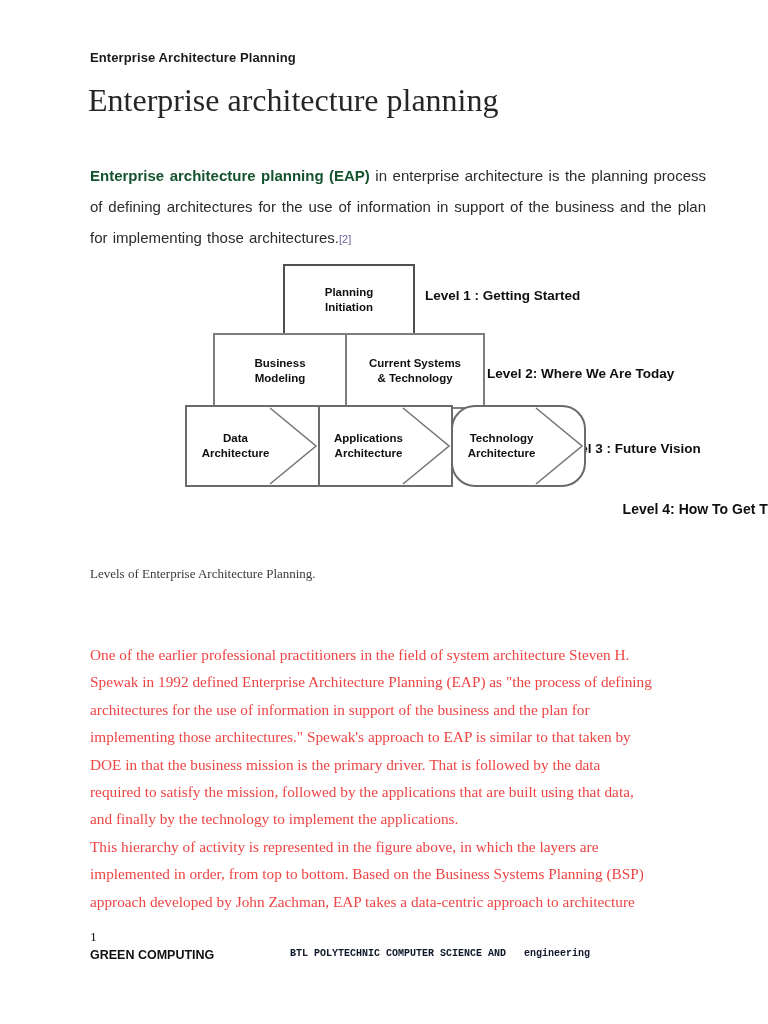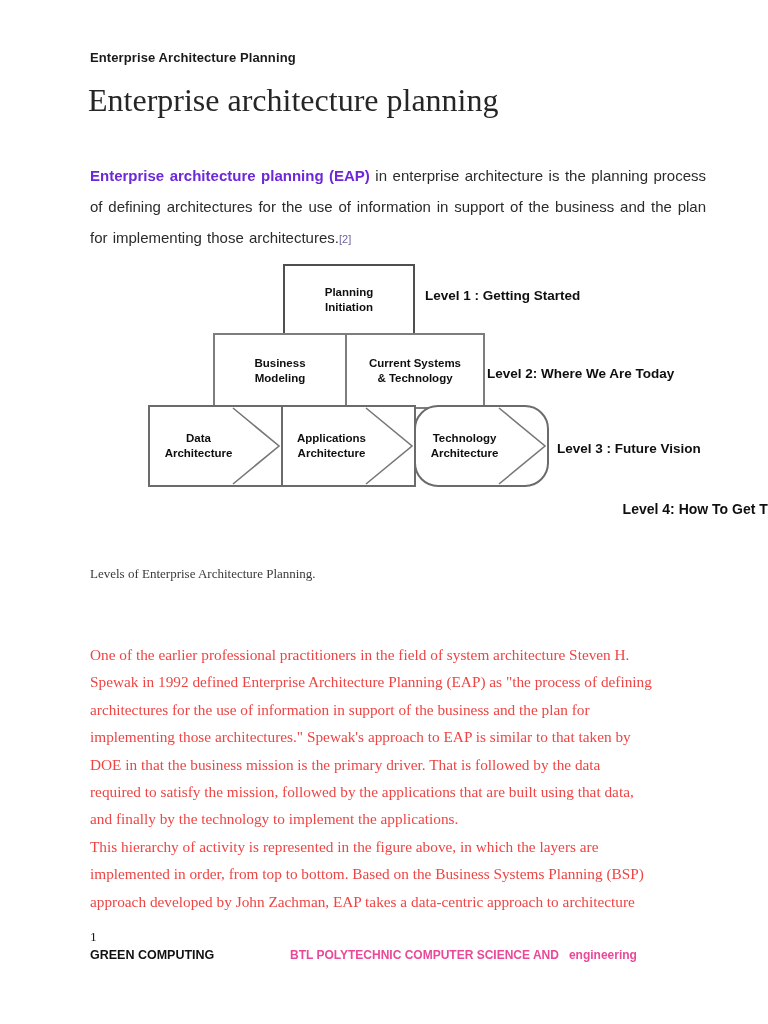--- a/index.html
+++ b/index.html
@@ -12,34 +12,34 @@
     font-size:13px;font-weight:700;color:#1a1a1a;letter-spacing:0.1px;
   }
   .doc-title{
     position:absolute;left:88px;top:82px;
     font-family:"Liberation Serif",serif;font-size:32px;font-weight:500;color:#262626;
   }
   .intro{
     position:absolute;left:90px;top:160px;width:616px;
     font-size:15px;line-height:31px;text-align:justify;color:#2b2b2b;word-spacing:1px;
   }
-  .intro .lead{font-weight:700;color:#6d28d9;}
+  .intro .lead{font-weight:700;color:#14532d;}
   .intro .cite{color:#6f639f;font-size:11px;}
   
   .diagram{position:absolute;left:0;top:264px;width:624px;height:302px;}
   .dbox{
     position:absolute;background:#ffffff;box-sizing:border-box;
     display:flex;align-items:center;justify-content:center;text-align:center;
     font-size:11.5px;font-weight:700;line-height:15px;color:#0f0f0f;
     white-space:pre-line;
   }
   .box-planning{left:283px;top:0;width:132px;height:71px;border:2px solid #4f4f4f;z-index:1;}
   .box-business{left:213px;top:69px;width:134px;height:76px;border:2px solid #7d7d7d;z-index:2;}
   .box-current{left:345px;top:69px;width:140px;height:76px;border:2px solid #7d7d7d;z-index:2;}
-  .arrow-box{top:141px;width:135px;height:82px;border:2px solid #6b6b6b;z-index:3;padding-right:34px;}
+  .arrow-box{top:141px;width:135px;height:82px;border:2px solid #6b6b6b;z-index:3;padding-right:34px;margin-left:37px;}
   .box-data{left:148px;}
   .box-applications{left:281px;}
   .box-technology{left:414px;border-radius:24px;}
   .chevron{position:absolute;right:0;top:0;width:50px;height:100%;}
   .box-impl{
     left:93px;top:221px;width:512px;height:73px;
     border:2px solid #8e8e8e;border-bottom:3px solid #6f6f6f;z-index:4;
     font-size:12px;
   }
   .level-label{
@@ -63,21 +63,21 @@
   .page-number{
     position:absolute;left:90px;top:929px;
     font-family:"Liberation Serif",serif;font-size:13.5px;color:#1a1a1a;
   }
   .footer-left{
     position:absolute;left:90px;top:948px;
     font-size:12.5px;font-weight:700;color:#111;
   }
   .footer-right{
     position:absolute;left:290px;top:948px;
-    font-size:12px;font-weight:700;color:#ec4899;white-space:pre;
+    font-size:10px;font-weight:700;color:#0f172a;white-space:pre;font-family:Liberation Mono, monospace;
   }
 </style>
 </head>
 <body>
 
 <div class="page">
 
   <div class="running-header">Enterprise Architecture Planning</div>
 
   <h1 class="doc-title" style="margin:0;">Enterprise architecture planning</h1>

